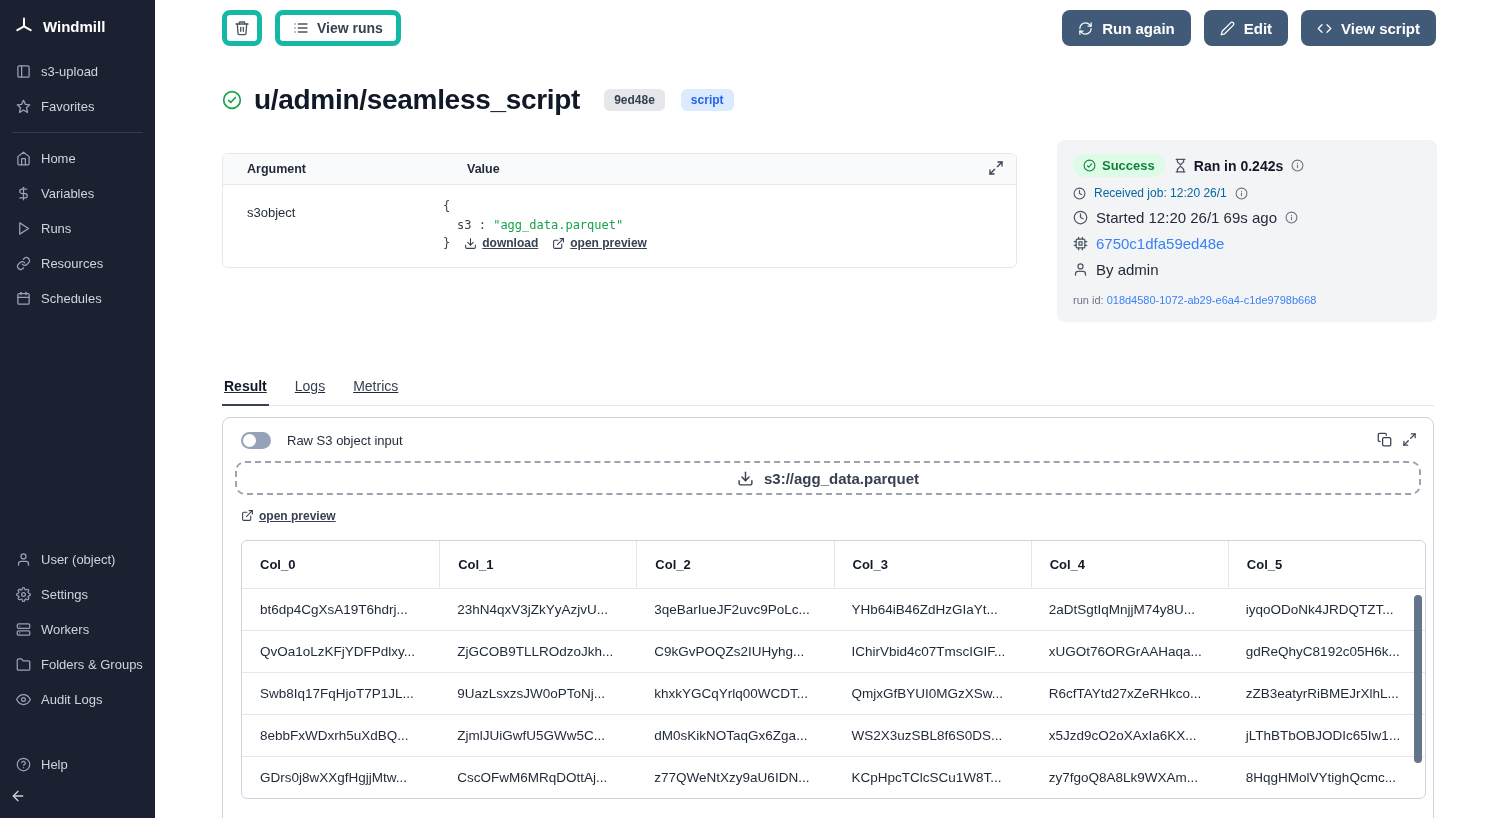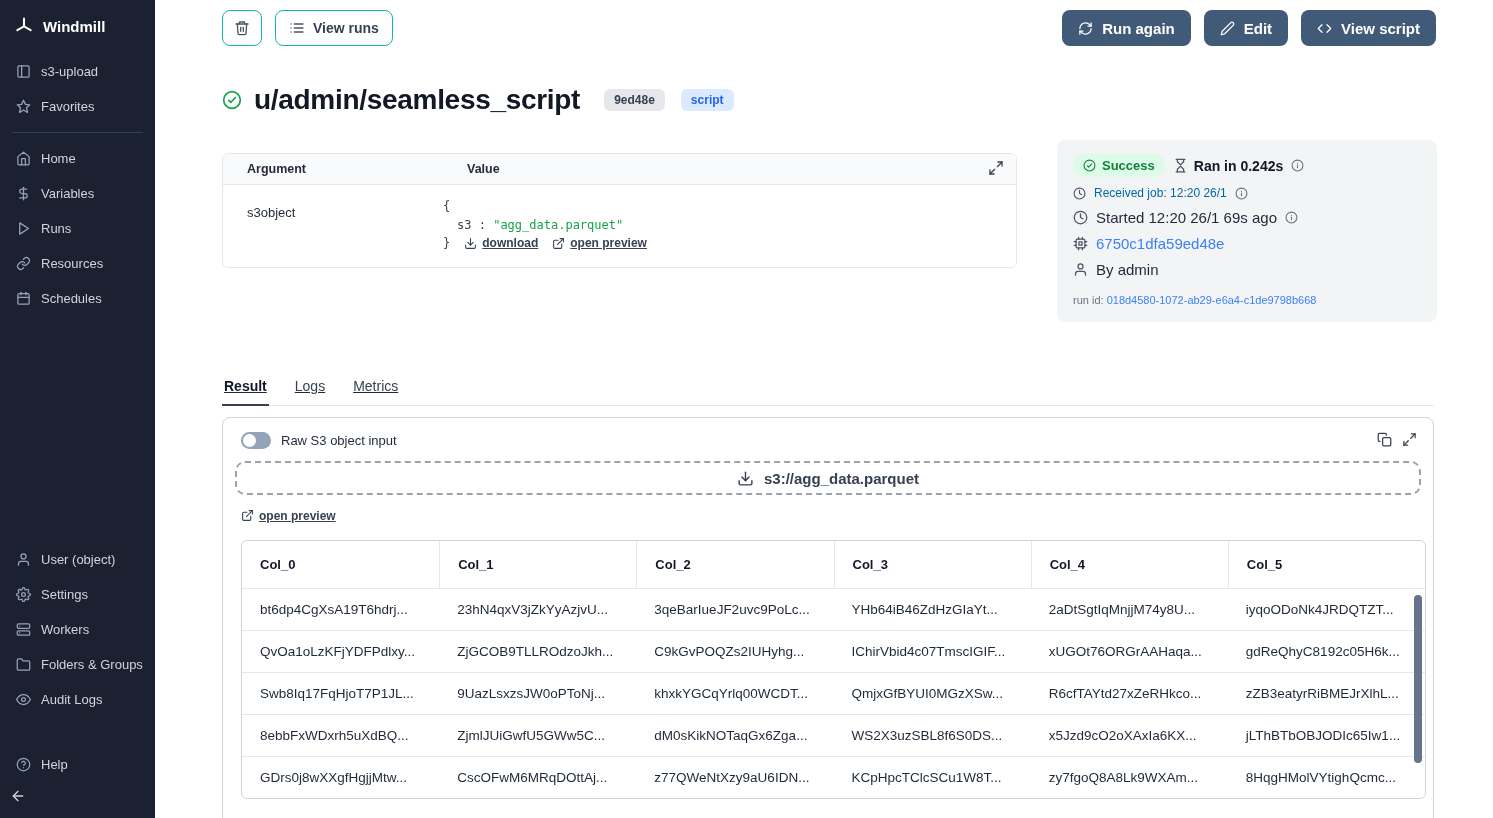--- a/index.html
+++ b/index.html
@@ -24,21 +24,21 @@
   .collapse-row { padding:6px 10px 10px; }
   .collapse-btn { color:#cfd4de; cursor:pointer; display:inline-flex; }
 
   
   .main { margin-left:155px; width:1338px; height:818px; position:relative; }
 
   .topbar { display:flex; align-items:center; justify-content:space-between;
     padding:10px 57px 0 67px; }
   .topbar-left, .topbar-right { display:flex; align-items:center; gap:13px; }
   .btn-outline { display:inline-flex; align-items:center; justify-content:center; gap:8px;
-    height:36px; padding:0 13px; background:#fff; border:1px solid #14b8a6; border-radius:8px;
+    height:36px; padding:0 13px; background:#fff; border:5px solid #14b8a6; border-radius:8px;
     font-size:14px; font-weight:600; color:#374151; cursor:pointer;
     font-family:"Liberation Sans",sans-serif; }
   .btn-outline .ic { color:#4b5563; }
   .btn-icon-only { width:40px; padding:0; }
   .btn-dark { display:inline-flex; align-items:center; gap:9px; height:36px; padding:0 16px;
     background:#415a77; border:none; border-radius:8px; font-size:15px; font-weight:600;
     color:#fff; cursor:pointer; font-family:"Liberation Sans",sans-serif; }
   .btn-dark .ic { width:15px; height:15px; }
 
   .title-row { display:flex; align-items:center; gap:12px; padding:38px 0 0 67px; }
@@ -88,21 +88,21 @@
     border-bottom:1px solid #e5e7eb;text-decoration:underline; }
   .tab { padding:6px 2px 10px; font-size:14px; color:#374151; cursor:pointer;
     border-bottom:2px solid transparent; margin-bottom:-1px; }
   .tab.active { color:#111827; font-weight:600; border-bottom-color:#374151; }
 
   
   .result-panel { margin:11px 0 0 67px; width:1212px; height:440px;
     border:1px solid #d1d5db; border-radius:8px; padding:14px 12px; position:relative; }
   .panel-icons { position:absolute; right:16px; top:14px; display:flex; gap:10px; color:#374151; }
   .panel-icons .ic { width:15px; height:15px; cursor:pointer; }
-  .toggle-row { display:flex; align-items:center; gap:10px; padding-left:6px;text-align:center; }
+  .toggle-row { display:flex; align-items:center; gap:16px; padding-left:6px;text-align:center; }
   .toggle { width:30px; height:17px; border-radius:9px; background:#94a3b8; position:relative; cursor:pointer; }
   .toggle::after { content:""; position:absolute; left:2px; top:2px; width:13px; height:13px;
     border-radius:50%; background:#fff; }
   .toggle-label { font-size:13px; color:#1f2937; }
   .file-drop { margin-top:12px; height:34px; border:2px dashed #9ca3af; border-radius:10px;
     display:flex; align-items:center; justify-content:center; gap:10px; cursor:pointer; }
   .file-drop .ic { width:17px; height:17px; color:#374151; }
   .file-drop-text { font-size:15px; font-weight:600; color:#374151; }
   .preview-row { margin-top:13px; padding-left:6px; }
 

